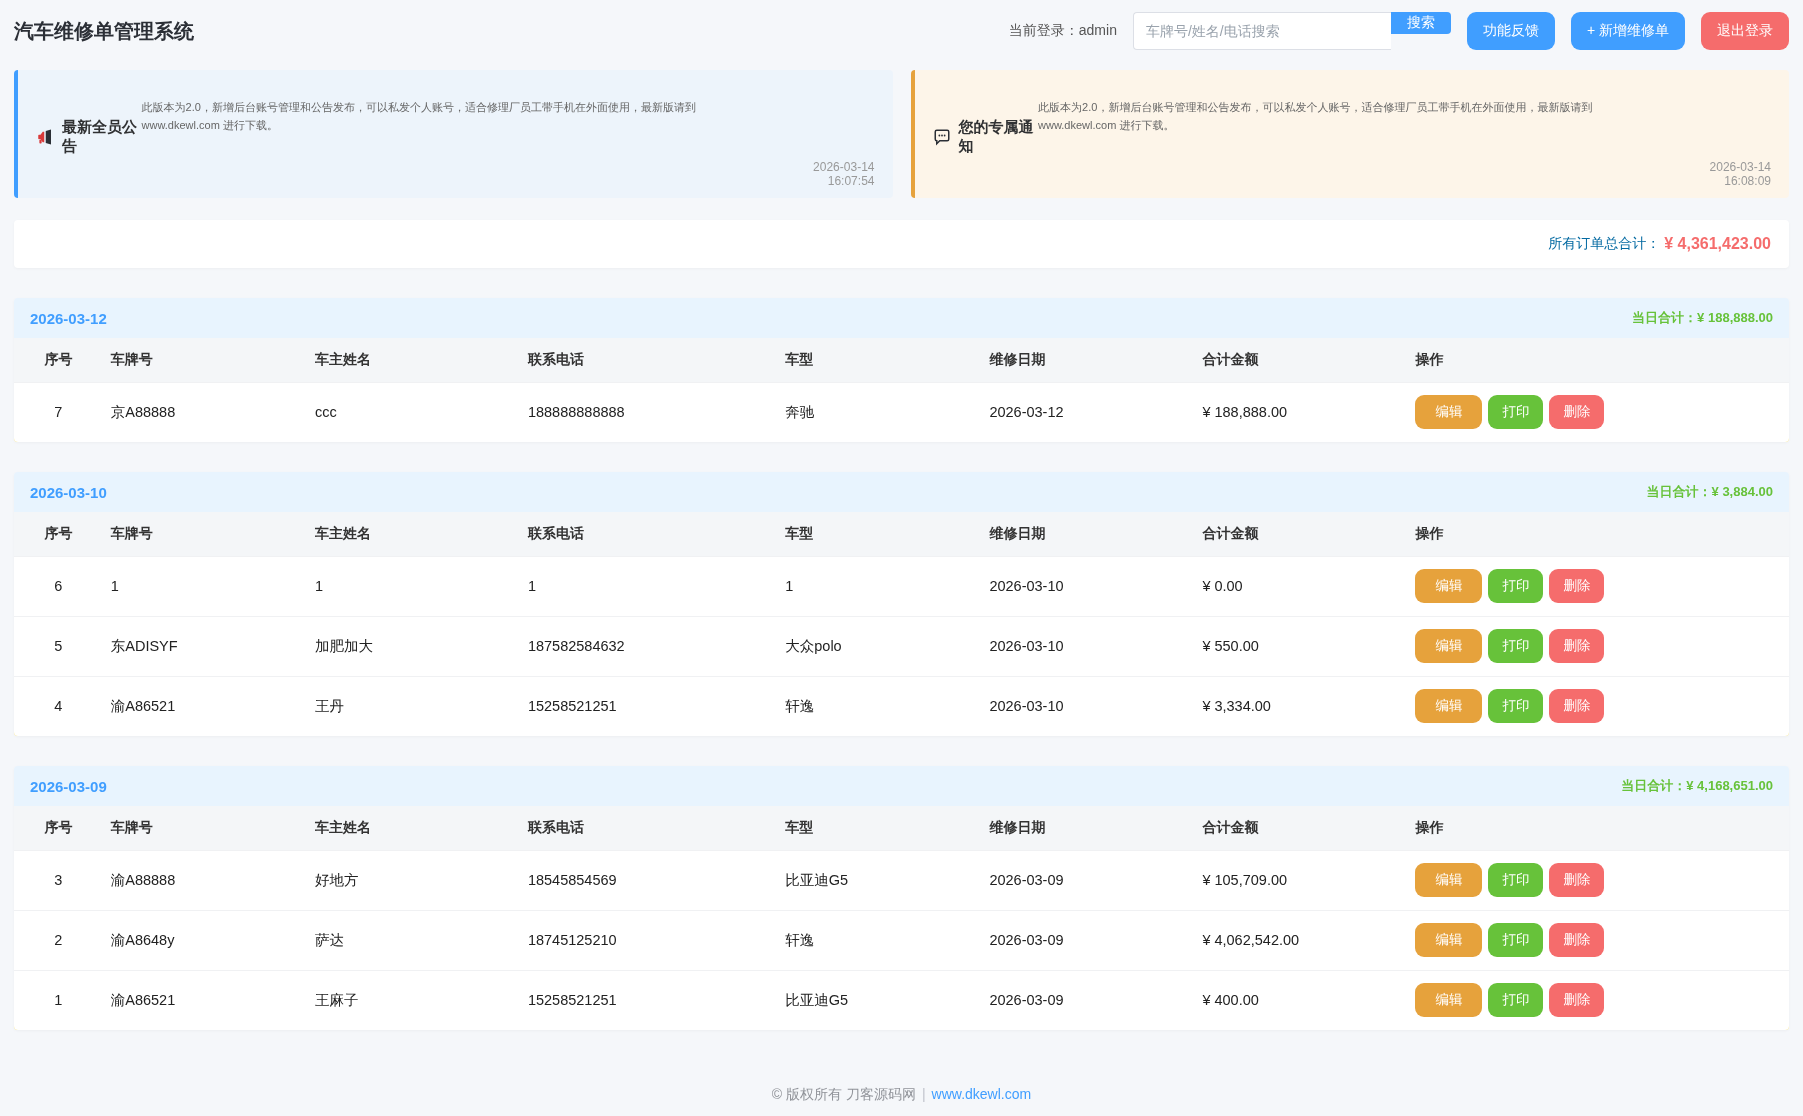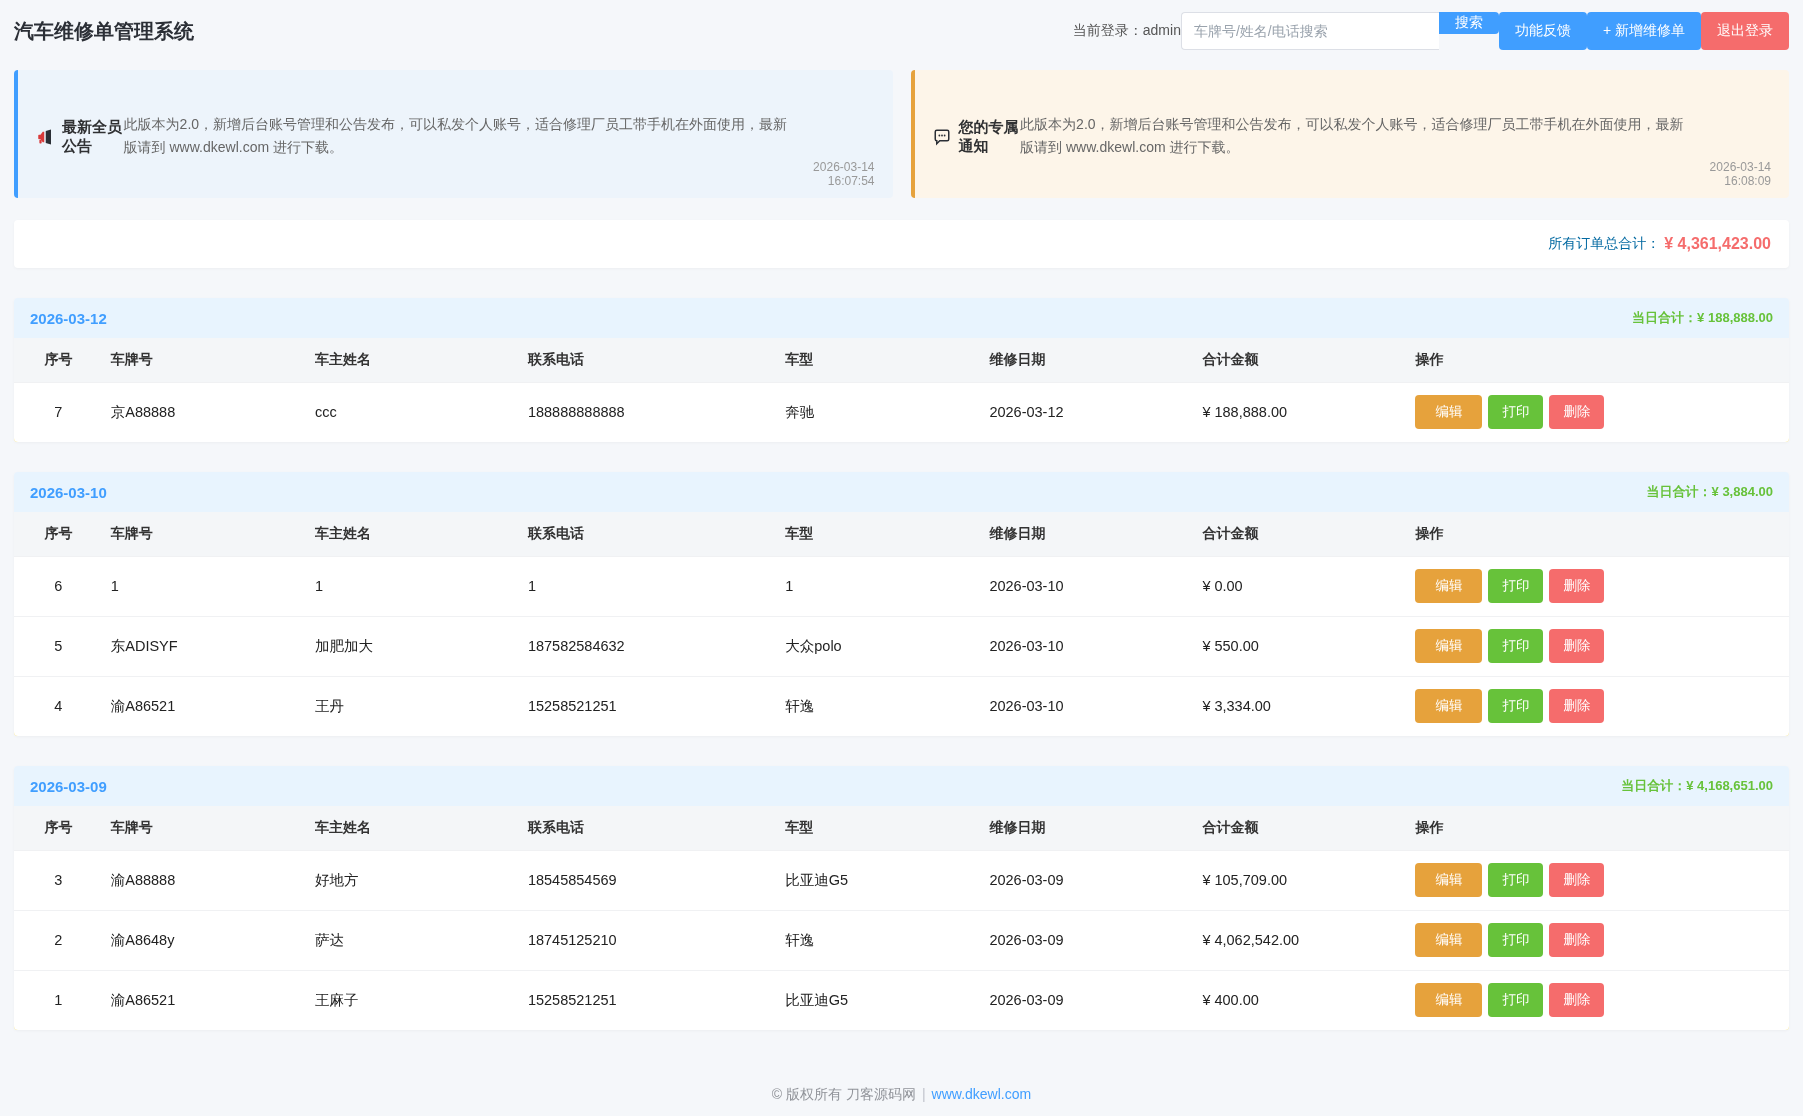--- a/index.html
+++ b/index.html
@@ -13,47 +13,47 @@
     background:var(--pagebg);
     font-family:"Liberation Sans","DejaVu Sans",sans-serif;
     color:#333;
     font-size:14px;
   }
   .wrap{padding:0 14px;}
 
   
   .topbar{display:flex;align-items:center;justify-content:space-between;height:62px;}
   .app-title{font-size:20px;font-weight:bold;color:#2b2f36;}
-  .top-right{display:flex;align-items:center;gap:0;}
+  .top-right{display:flex;align-items:center;gap:16px;}
   .login-info{color:#555;font-size:14px;}
   .search-group{display:flex;}
   .search-input{
     width:258px;height:38px;border:1px solid #dcdfe6;border-right:none;
     border-radius:4px 0 0 4px;padding:0 12px;font-size:14px;color:#333;
     font-family:inherit;background:#fff;outline:none;
   }
   .search-input::placeholder{color:#9aa3ad;}
   .btn{
     border:none;cursor:pointer;font-family:inherit;color:#fff;
-    border-radius:4px;font-size:14px;
+    border-radius:9px;font-size:14px;
   }
   .btn-search{background:var(--primary);height:22px;padding:0 16px;border-radius:0 4px 4px 0;}
   .btn-top{background:var(--primary);height:38px;padding:0 16px;}
   .btn-logout{background:var(--danger);height:38px;padding:0 16px;font-family:Liberation Mono, monospace;}
 
   
   .notices{display:flex;gap:18px;margin-top:8px;}
   .notice{
     flex:1;border-radius:4px;padding:16px 18px 10px 18px;min-height:128px;
     display:flex;flex-direction:row;
   }
   .notice-blue{background:#edf4fb;border-left:4px solid var(--primary);}
   .notice-orange{background:#fdf5e9;border-left:4px solid var(--warning);}
   .notice-title{display:flex;align-items:center;gap:8px;font-size:15px;font-weight:bold;color:#303133;}
-  .notice-body{margin-top:27px;font-size:14px;line-height:1.65;color:#666;}
+  .notice-body{margin-top:12px;font-size:11px;line-height:1.65;color:#666;}
   .notice-time{margin-top:auto;text-align:right;font-size:12px;color:#999;padding-top:6px;}
   .nicon{width:18px;height:18px;flex:0 0 auto;}
 
   
   .summary{
     background:#fff;border-radius:4px;margin-top:22px;height:48px;
     display:flex;align-items:center;justify-content:flex-end;padding:0 18px;
     box-shadow:0 1px 3px rgba(0,0,0,0.04);
   }
   .summary-label{font-size:14px;color:#0369a1;font-weight:normal;}

